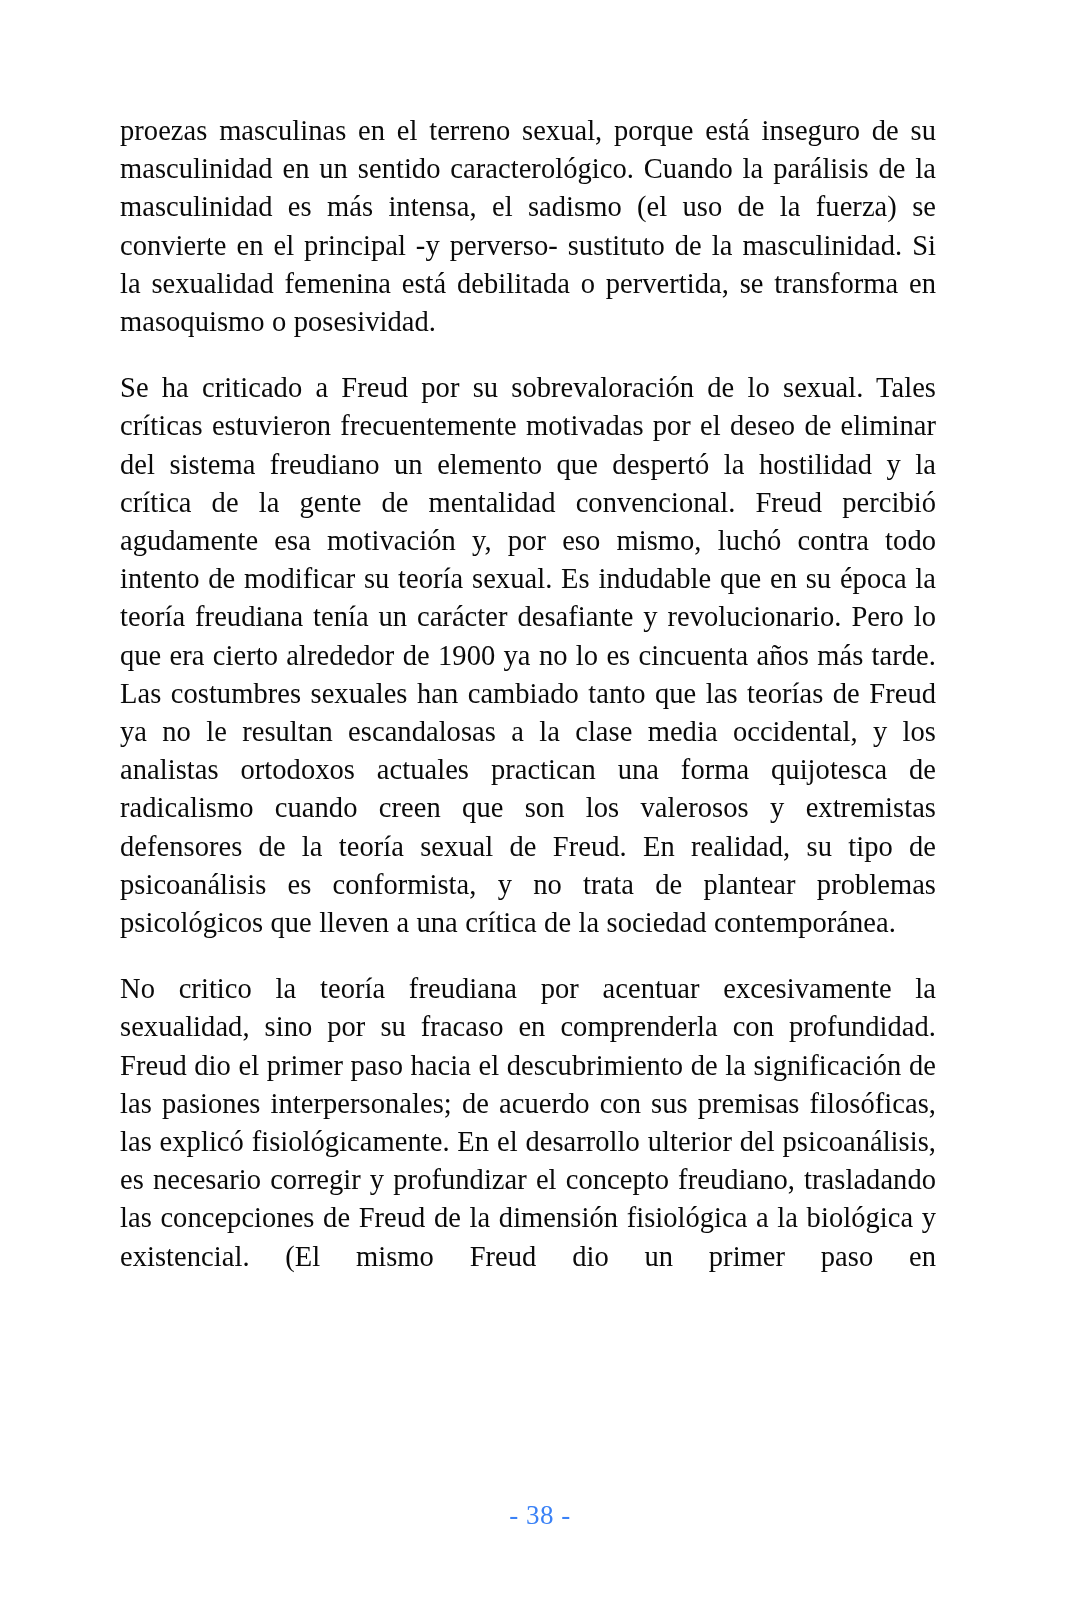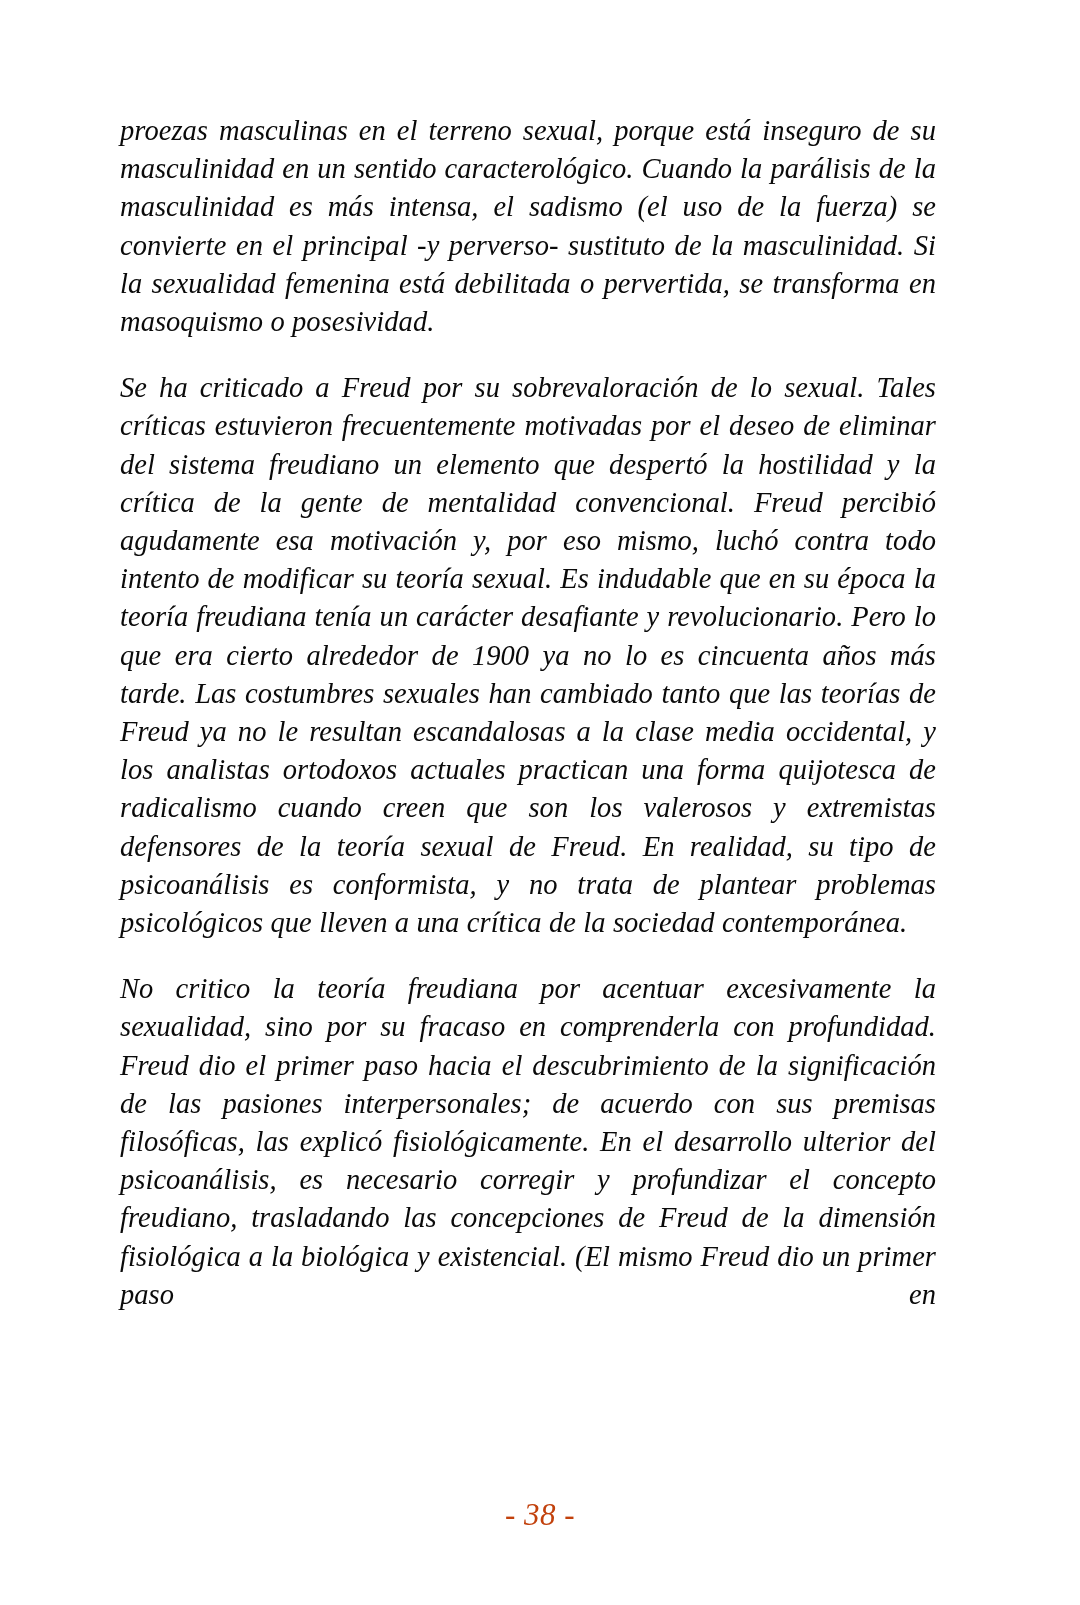--- a/index.html
+++ b/index.html
@@ -9,21 +9,20 @@
   }
   .page {
     position: relative;
     width: 1080px;
     height: 1605px;
     background: #ffffff;
     box-sizing: border-box;
     font-family: "Liberation Serif", "DejaVu Serif", serif;
     color: #0a0a0a;
     overflow: hidden;
-    font-style: italic;
   }
   .text-column {
     position: absolute;
     left: 120px;
     top: 112px;
     width: 816px;
   }
   .para {
     margin: 0 0 28px 0;
     font-size: 28.5px;
@@ -41,24 +40,24 @@
   
   .para.continued {
     text-align-last: justify;
   }
   .page-footer {
     position: absolute;
     left: 0;
     right: 0;
     top: 1498px;
     text-align: center;
-    font-size: 31px;
+    font-size: 27px;
     line-height: 34px;
     font-family: "Liberation Serif", "DejaVu Serif", serif;
-    color: #c2410c;
+    color: #3b82f6;
     letter-spacing: 0.5px;
   }
 </style>
 </head>
 <body>
 
 <div class="page">
 
   <div class="text-column">
 

